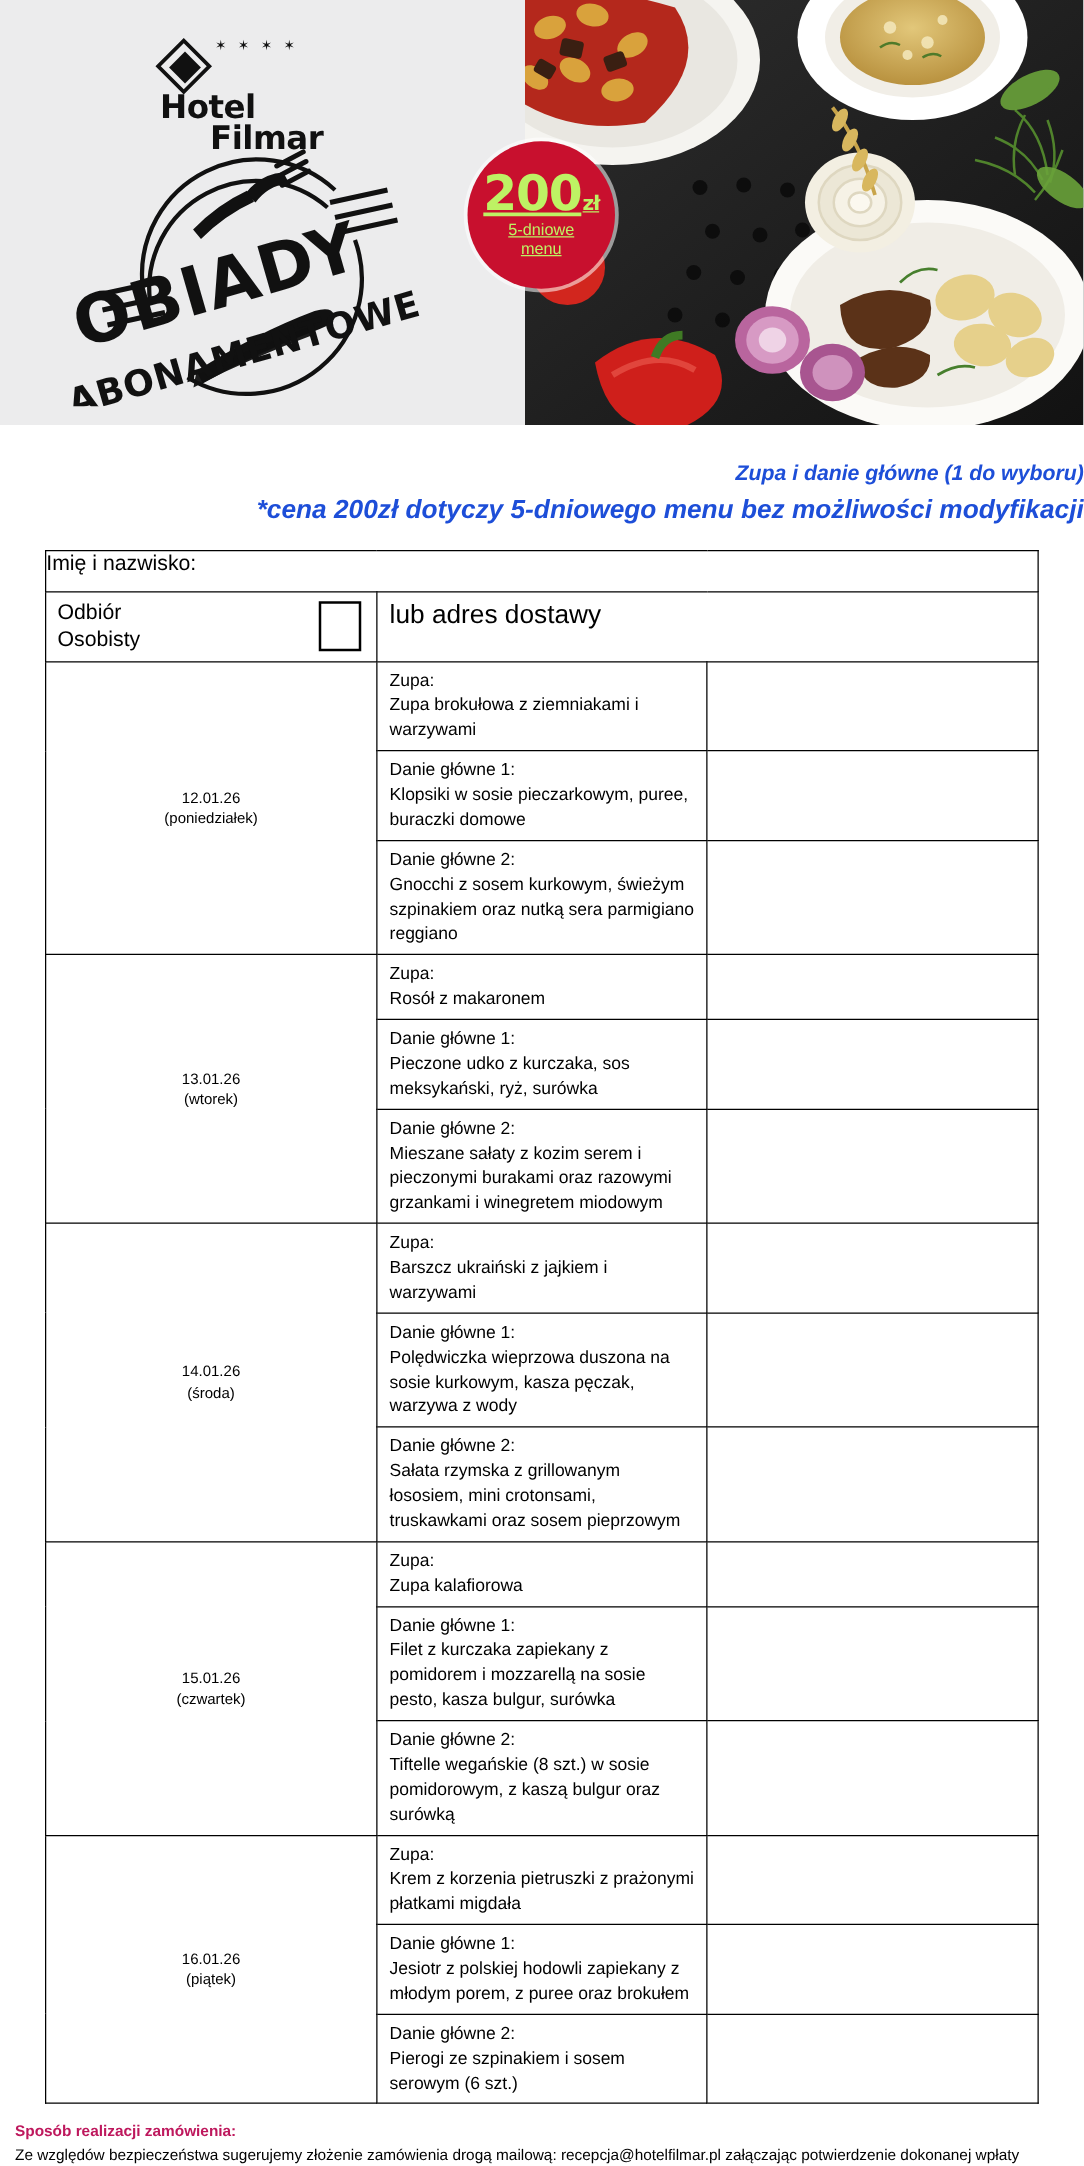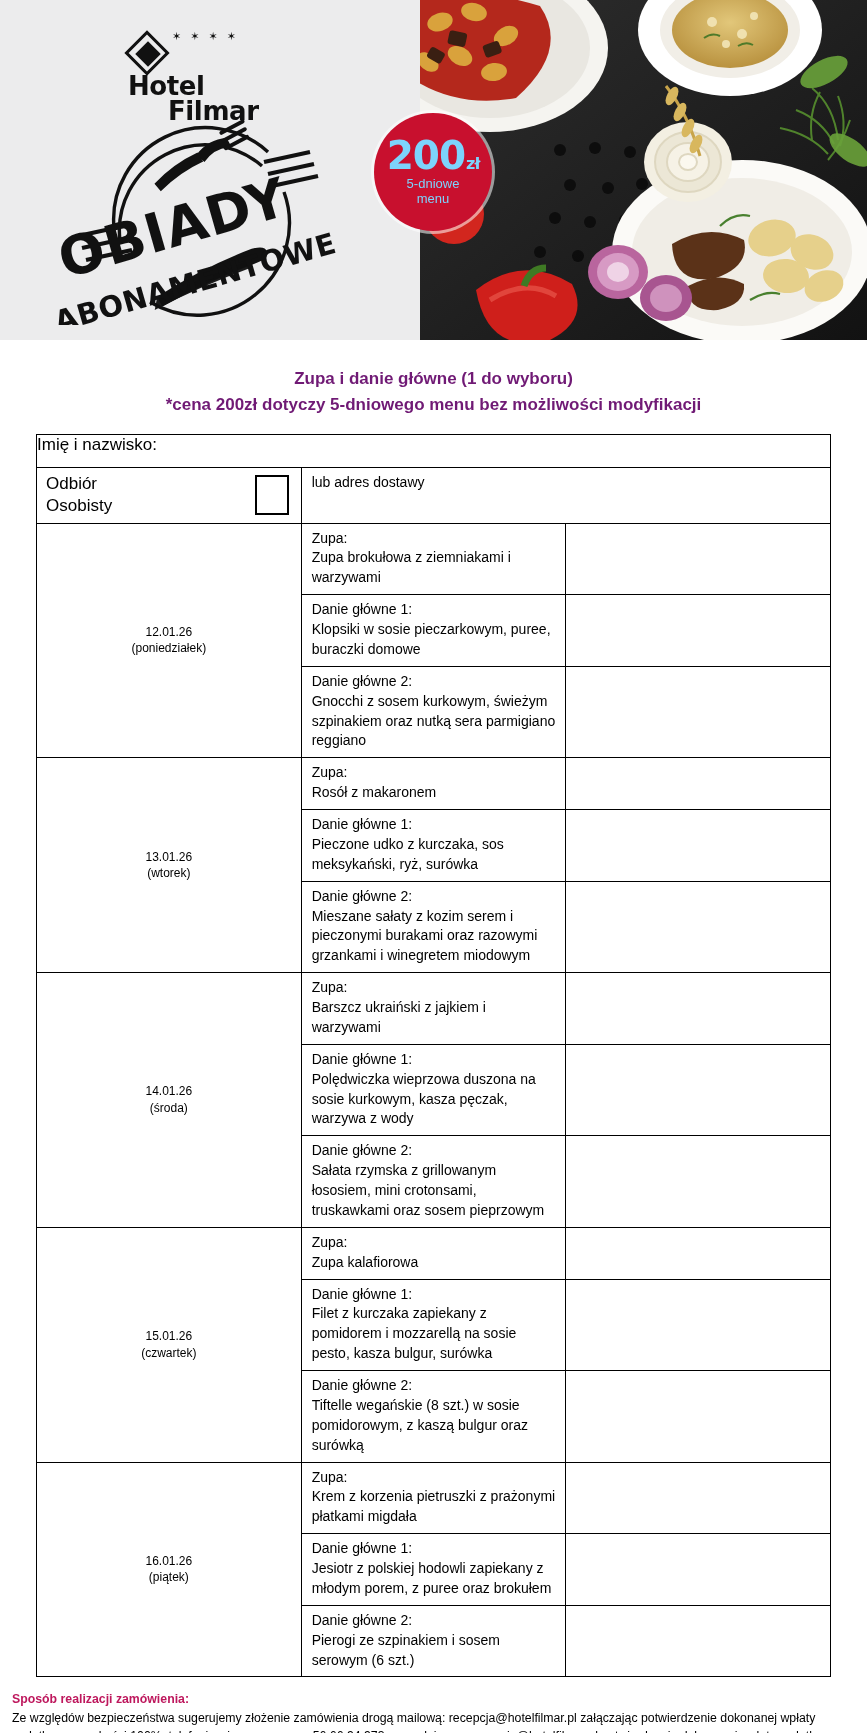--- a/index.html
+++ b/index.html
@@ -98,21 +98,22 @@
     position: absolute;
     left: 374px; top: 113px;
     width: 118px; height: 118px;
     border-radius: 50%;
     background: #c8102e;
     box-shadow: 0 0 0 3px rgba(255,255,255,0.55);
     display: flex;
     flex-direction: column;
     align-items: center;
     justify-content: center;
-    color: #7dd3fc;
+    color: #bef264;
+    text-decoration: underline;
   }
   .price-main {
     font-family: "DejaVu Sans", sans-serif;
     font-weight: bold;
     font-size: 39px;
     line-height: 0.9;
     letter-spacing: -1px;
     display: flex;
     align-items: baseline;
   }
@@ -123,31 +124,32 @@
   }
   .price-sub {
     font-size: 13px;
     line-height: 1.12;
     text-align: center;
     margin-top: 4px;
   }
 
   
   .headings {
-    text-align: center;
-    color: #701a75;
+    text-align: right;
+    color: #1d4ed8;
     margin-top: 26px;
+    font-style: italic;
   }
   .headings .h1 {
     font-size: 17px;
     font-weight: bold;
     line-height: 1.5;
   }
   .headings .h2 {
-    font-size: 17px;
+    font-size: 21px;
     font-weight: bold;
     line-height: 1.5;
   }
 
   
   .table-wrap {
     margin: 17px 36px 0 36px;
     width: 795px;
     box-sizing: border-box;
   }
@@ -180,21 +182,21 @@
   .pickup-label { flex: 1; }
   .pickup-box {
     width: 30px; height: 36px;
     border: 2.5px solid #000;
     background: #fff;
     margin-left: 4px;
     margin-right: 4px;
   }
   .addr-cell {
     padding: 6px 8px 6px 10px !important;
-    font-size: 14px;
+    font-size: 21px;
   }
   .day-cell {
     width: 166px;
     text-align: center;
     vertical-align: middle !important;
     font-size: 12px;
     line-height: 1.38;
   }
   .dish-cell {
     padding: 5px 8px 6px 10px !important;

